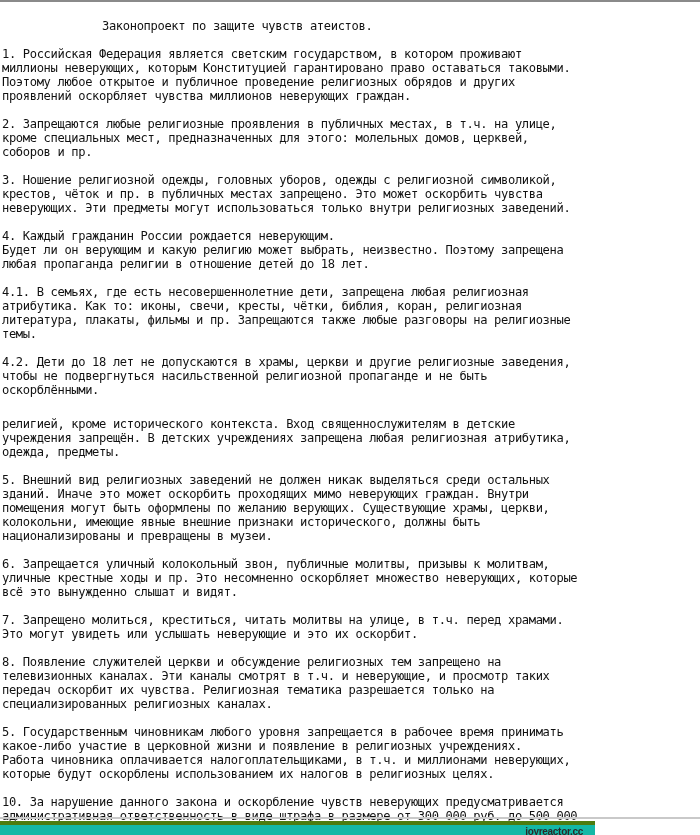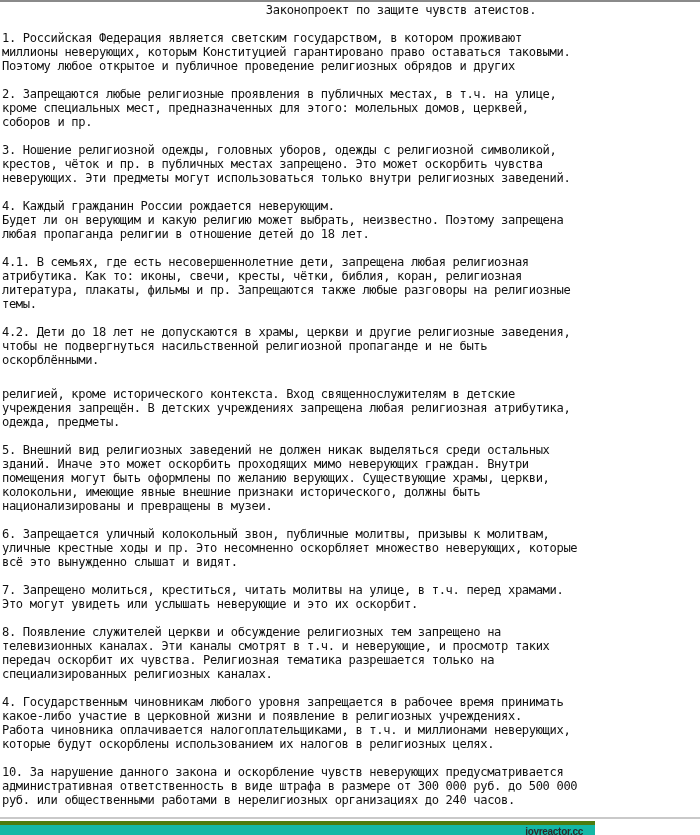--- a/index.html
+++ b/index.html
@@ -4,21 +4,21 @@
 <style>
   html, body { margin: 0; padding: 0; background: #ffffff; }
   body { width: 700px; height: 835px; position: relative; overflow: hidden; }
   .top-border { position: absolute; left: 0; top: 0; width: 700px; height: 2px; background: #8a8a8a; }
   .doc {
     position: absolute; left: 2px; top: 3px; width: 698px;
     font-family: "DejaVu Sans Mono", "Liberation Mono", monospace;
     font-size: 12.1px; line-height: 14px; color: #111;
     letter-spacing: -0.35px;
   }
-  .title { padding-left: 100px; margin: 0 0 14px 0; white-space: pre; text-align: center; }
+  .title { padding-left: 100px; margin: 16px 0 14px 0; white-space: pre; }
   .para { margin: 0 0 14px 0; }
   .para .line { display: block; white-space: pre; }
   .para.extra-gap { margin-bottom: 20px; }
   .footer-rule { position: absolute; left: 0; top: 817px; width: 700px; height: 2px; background: #c9c9c9; }
   .footer-bar {
     position: absolute; left: 0; top: 821px; width: 595px; height: 14px;
     background: #14b8a6;
     border-top: 4px solid #4d7c0f;
   }
   .footer-brand {
@@ -32,20 +32,21 @@
 
 <div class="top-border"></div>
 
 <div class="doc">
   <div class="title">Законопроект по защите чувств атеистов.</div>
 
   <div class="para">
     <span class="line">1. Российская Федерация является светским государством, в котором проживают</span>
     <span class="line">миллионы неверующих, которым Конституцией гарантировано право оставаться таковыми.</span>
     <span class="line">Поэтому любое открытое и публичное проведение религиозных обрядов и других</span>
+    <span class="line">проявлений оскорбляет чувства миллионов неверующих граждан.</span>
   </div>
 
   <div class="para">
     <span class="line">2. Запрещаются любые религиозные проявления в публичных местах, в т.ч. на улице,</span>
     <span class="line">кроме специальных мест, предназначенных для этого: молельных домов, церквей,</span>
     <span class="line">соборов и пр.</span>
   </div>
 
   <div class="para">
     <span class="line">3. Ношение религиозной одежды, головных уборов, одежды с религиозной символикой,</span>
@@ -98,21 +99,21 @@
   </div>
 
   <div class="para">
     <span class="line">8. Появление служителей церкви и обсуждение религиозных тем запрещено на</span>
     <span class="line">телевизионных каналах. Эти каналы смотрят в т.ч. и неверующие, и просмотр таких</span>
     <span class="line">передач оскорбит их чувства. Религиозная тематика разрешается только на</span>
     <span class="line">специализированных религиозных каналах.</span>
   </div>
 
   <div class="para">
-    <span class="line">4. Государственным чиновникам любого уровня запрещается в рабочее время принимать</span>
+    <span class="line">5. Государственным чиновникам любого уровня запрещается в рабочее время принимать</span>
     <span class="line">какое-либо участие в церковной жизни и появление в религиозных учреждениях.</span>
     <span class="line">Работа чиновника оплачивается налогоплательщиками, в т.ч. и миллионами неверующих,</span>
     <span class="line">которые будут оскорблены использованием их налогов в религиозных целях.</span>
   </div>
 
   <div class="para">
     <span class="line">10. За нарушение данного закона и оскорбление чувств неверующих предусматривается</span>
     <span class="line">административная ответственность в виде штрафа в размере от 300 000 руб. до 500 000</span>
     <span class="line">руб. или общественными работами в нерелигиозных организациях до 240 часов.</span>
   </div>

